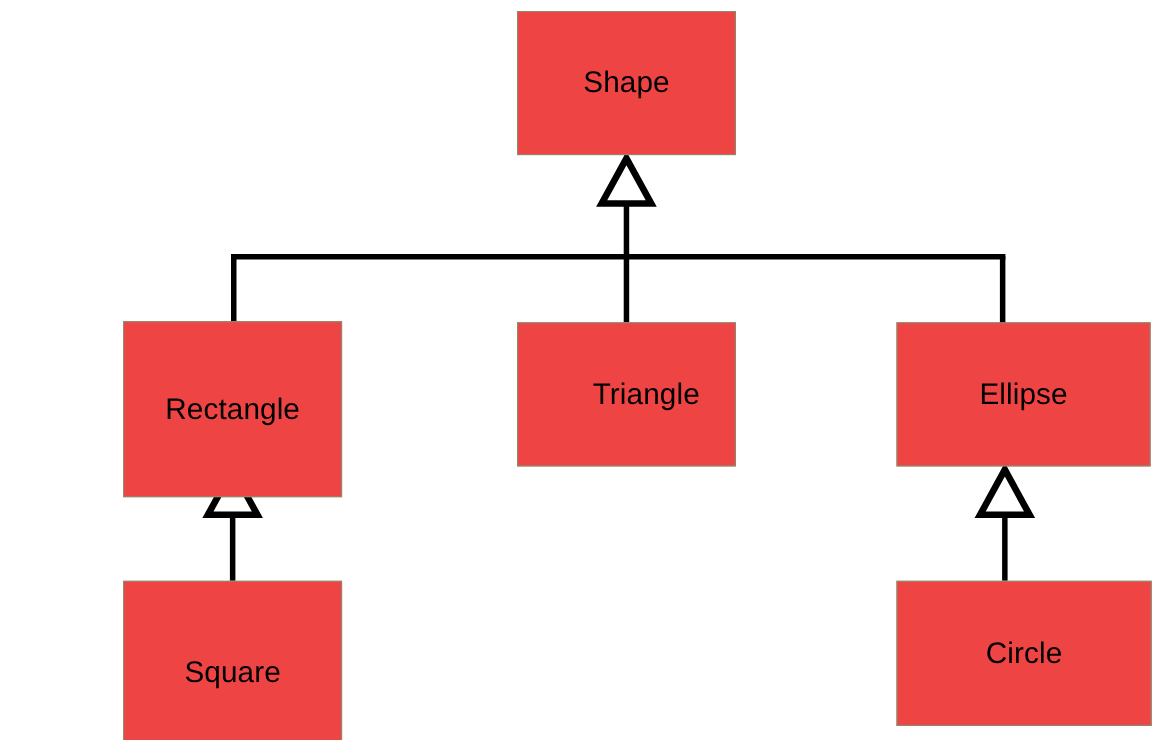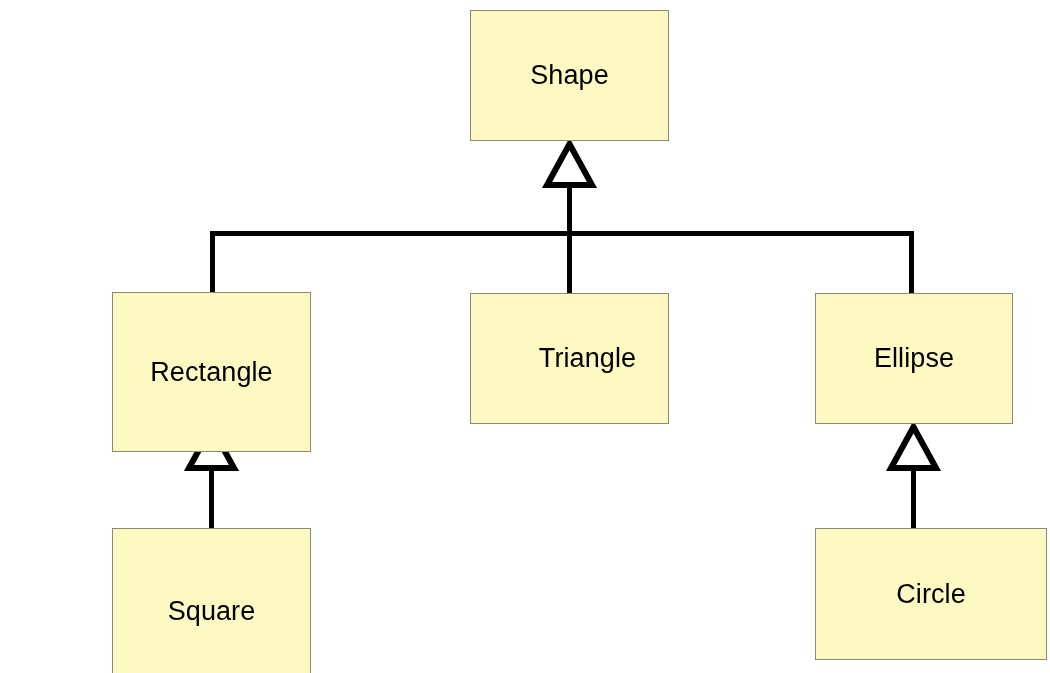--- a/index.html
+++ b/index.html
@@ -22,21 +22,21 @@
     position: absolute;
     left: 0;
     top: 0;
     width: 1050px;
     height: 673px;
     pointer-events: none;
   }
   .uml-class {
     position: absolute;
     box-sizing: border-box;
-    background: #fef9c3;
+    background: #ef4444;
     border: 1px solid #8a8a6e;
     display: flex;
     align-items: center;
     justify-content: center;
     z-index: 5;
   }
   .uml-class .cls-name {
     color: #000000;
     font-family: "Liberation Sans", sans-serif;
     font-size: 27px;
@@ -44,21 +44,21 @@
     line-height: 1;
     letter-spacing: 0.1px;
     white-space: nowrap;
     user-select: none;
   }
 
   
   #node-shape     { left: 470px; top: 10px;  width: 199px; height: 131px; }
   #node-rectangle { left: 112px; top: 292px; width: 199px; height: 160px; }
   #node-triangle  { left: 470px; top: 293px; width: 199px; height: 131px; padding-left: 36px; }
-  #node-ellipse   { left: 815px; top: 293px; width: 198px; height: 131px; }
+  #node-ellipse   { left: 815px; top: 293px; width: 231px; height: 131px; }
   #node-square    { left: 112px; top: 528px; width: 199px; height: 166px; }
   #node-circle    { left: 815px; top: 528px; width: 232px; height: 132px; }
 </style>
 </head>
 <body>
 
 <div id="canvas">
 
   <svg id="edges" viewBox="0 0 1050 673">
     <g stroke="#000000" stroke-width="5" fill="none" stroke-linecap="butt">

